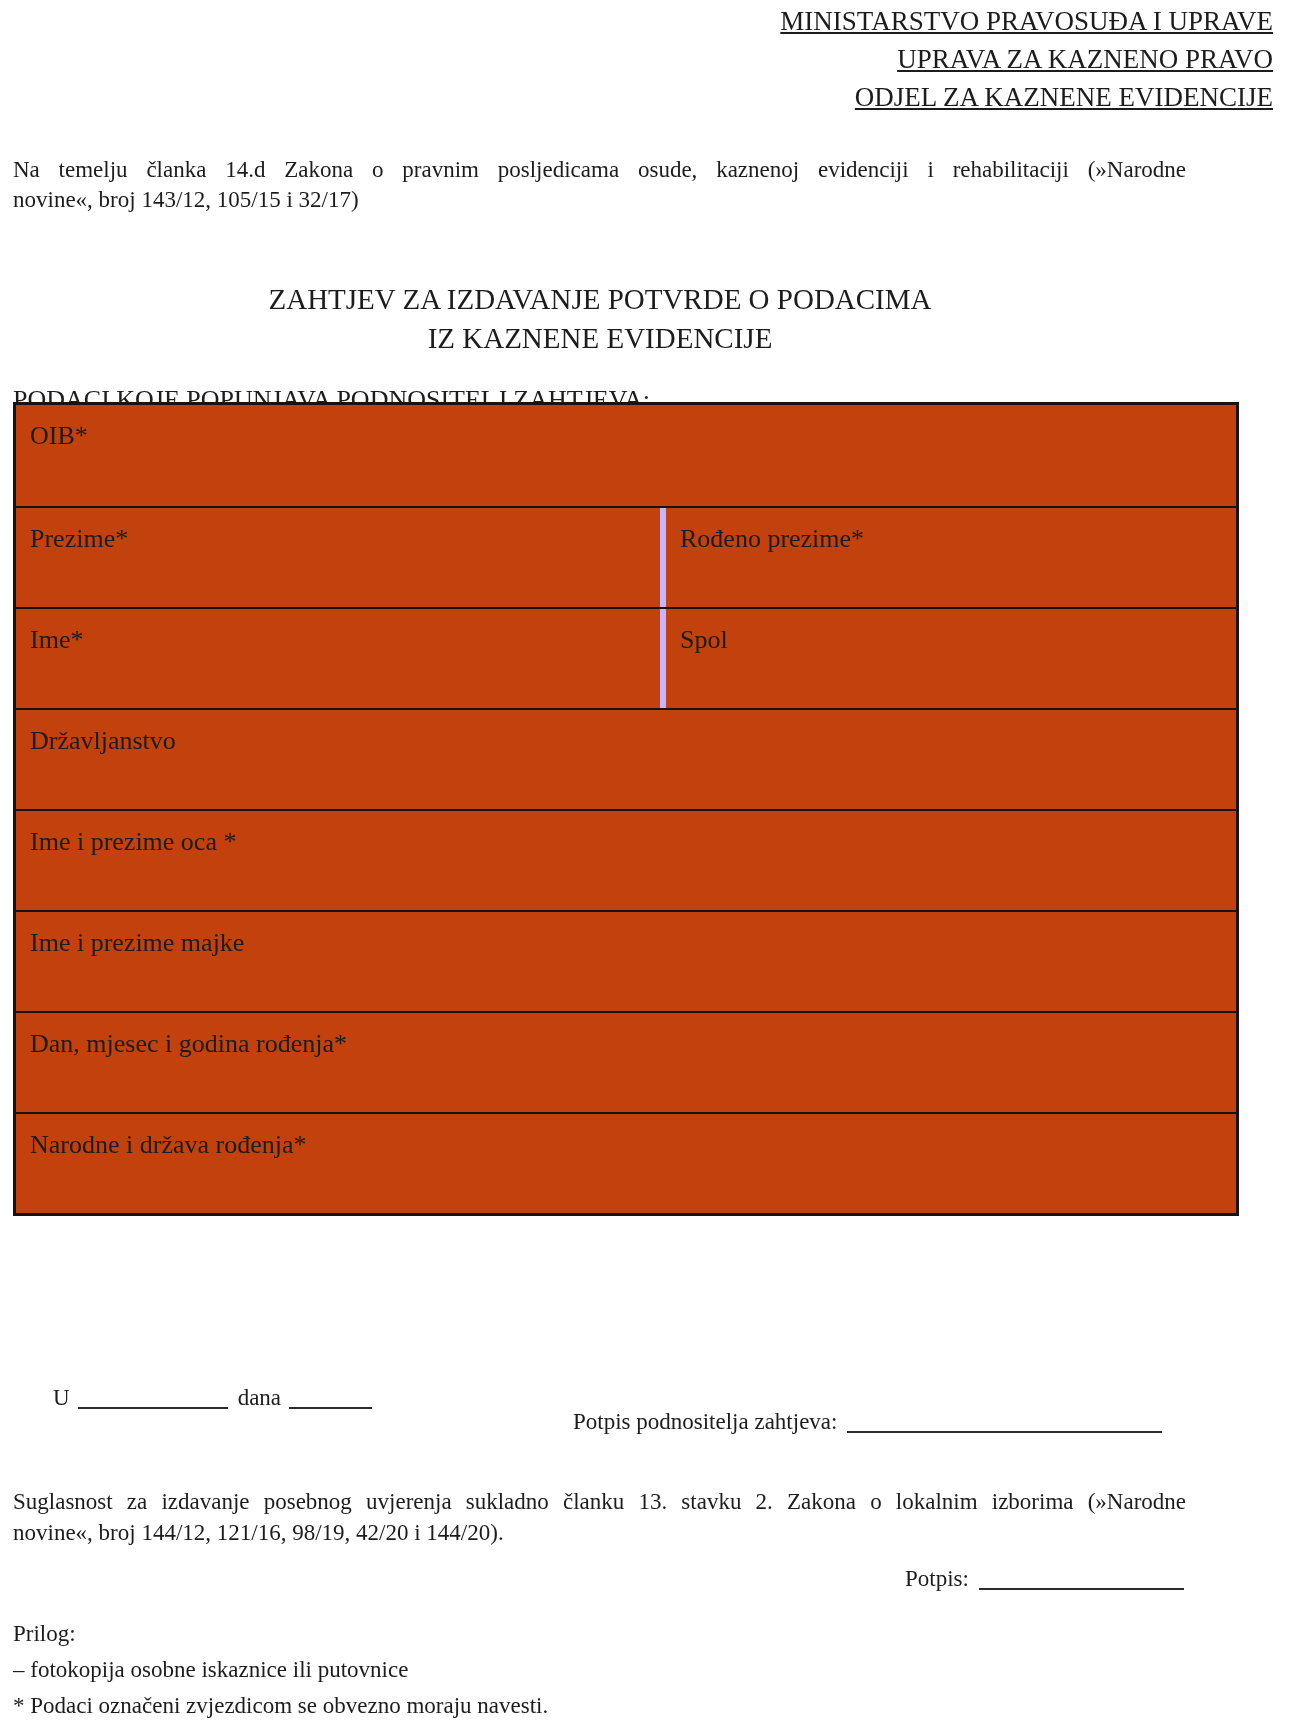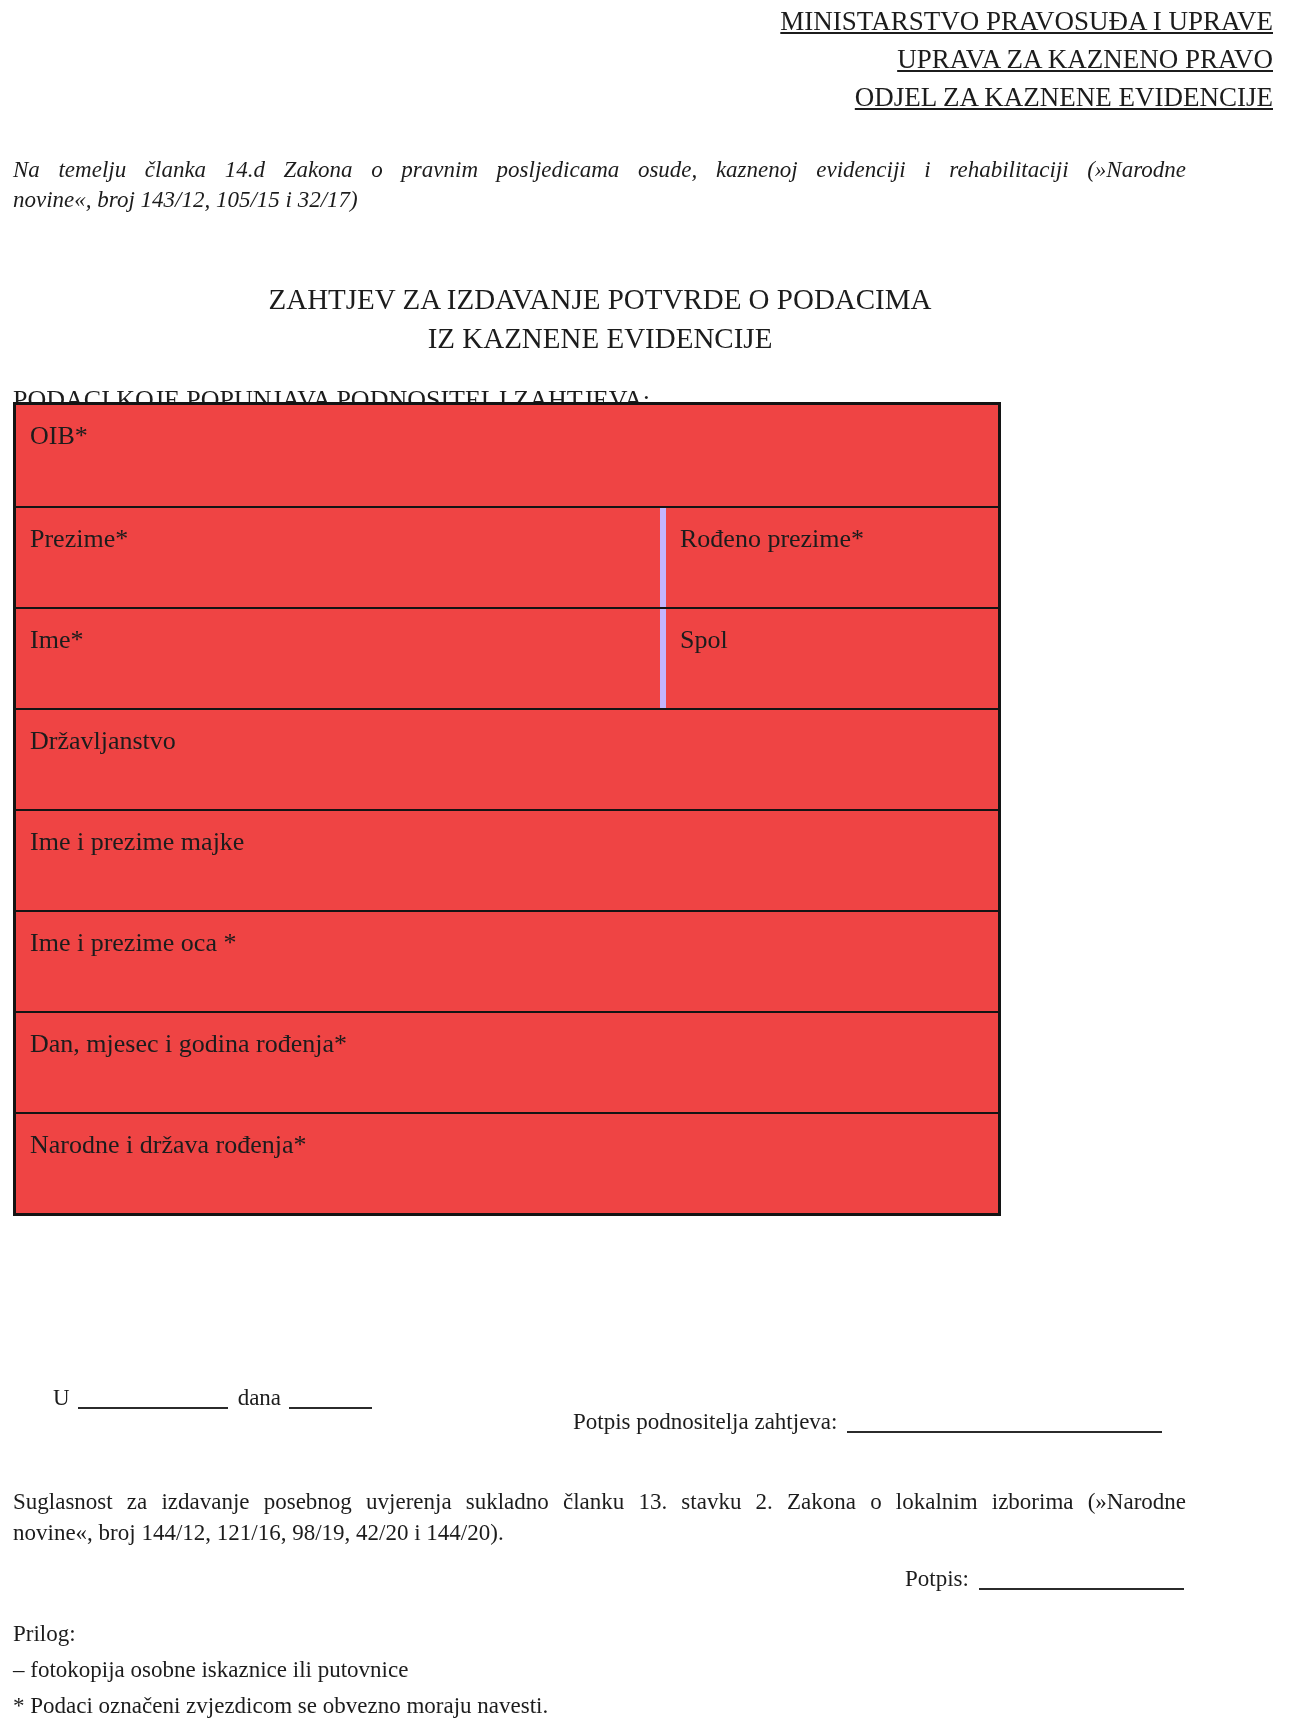--- a/index.html
+++ b/index.html
@@ -26,21 +26,20 @@
   }
 
   
   .intro {
     position: absolute;
     top: 155px;
     left: 13px;
     width: 1173px;
     font-size: 23px;
     line-height: 30px;
-    font-style: italic;
   }
   .justified-line { text-align: justify; text-align-last: justify; }
 
   
   .doc-title {
     position: absolute;
     top: 244px;
     left: 13px;
     width: 1174px;
     text-align: center;
@@ -56,24 +55,24 @@
     left: 13px;
     font-size: 26px;
     line-height: 32px;
   }
 
   
   .form-table {
     position: absolute;
     top: 402px;
     left: 13px;
-    width: 988px;
+    width: 1226px;
     box-sizing: border-box;
     border: 3px solid #141414;
-    background: #ef4444;
+    background: #c2410c;
   }
   .ft-row {
     box-sizing: border-box;
     height: 101px;
     border-top: 2px solid #141414;
     display: flex;
   }
   .ft-row:first-child { border-top: none; }
   .ft-cell {
     box-sizing: border-box;
@@ -190,26 +189,26 @@
         <span>Spol</span>
       </div>
     </div>
     <div class="ft-row">
       <div class="ft-cell">
         <span>Državljanstvo</span>
       </div>
     </div>
     <div class="ft-row">
       <div class="ft-cell">
+        <span>Ime i prezime oca *</span>
+      </div>
+    </div>
+    <div class="ft-row">
+      <div class="ft-cell">
         <span>Ime i prezime majke</span>
-      </div>
-    </div>
-    <div class="ft-row">
-      <div class="ft-cell">
-        <span>Ime i prezime oca *</span>
       </div>
     </div>
     <div class="ft-row">
       <div class="ft-cell">
         <span>Dan, mjesec i godina rođenja*</span>
       </div>
     </div>
     <div class="ft-row">
       <div class="ft-cell">
         <span>Narodne i država rođenja*</span>

